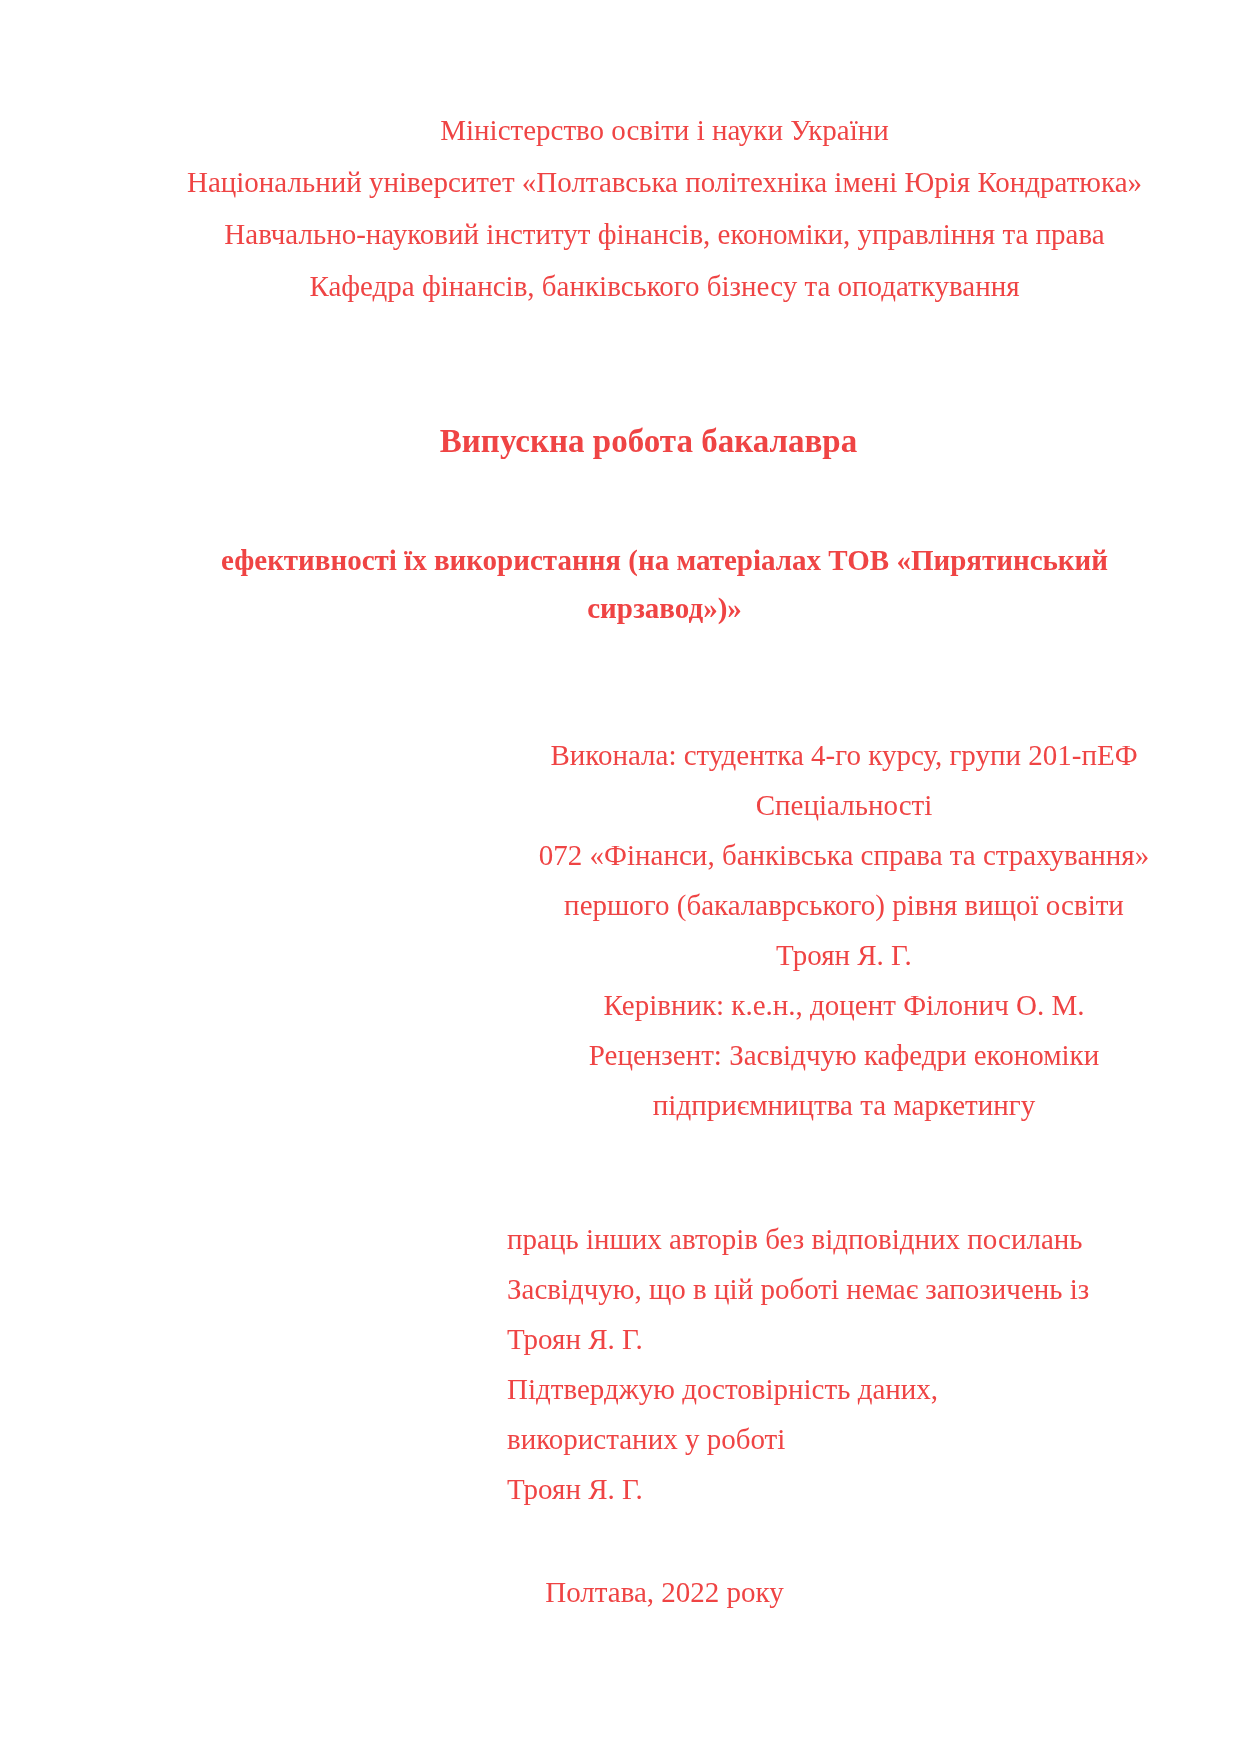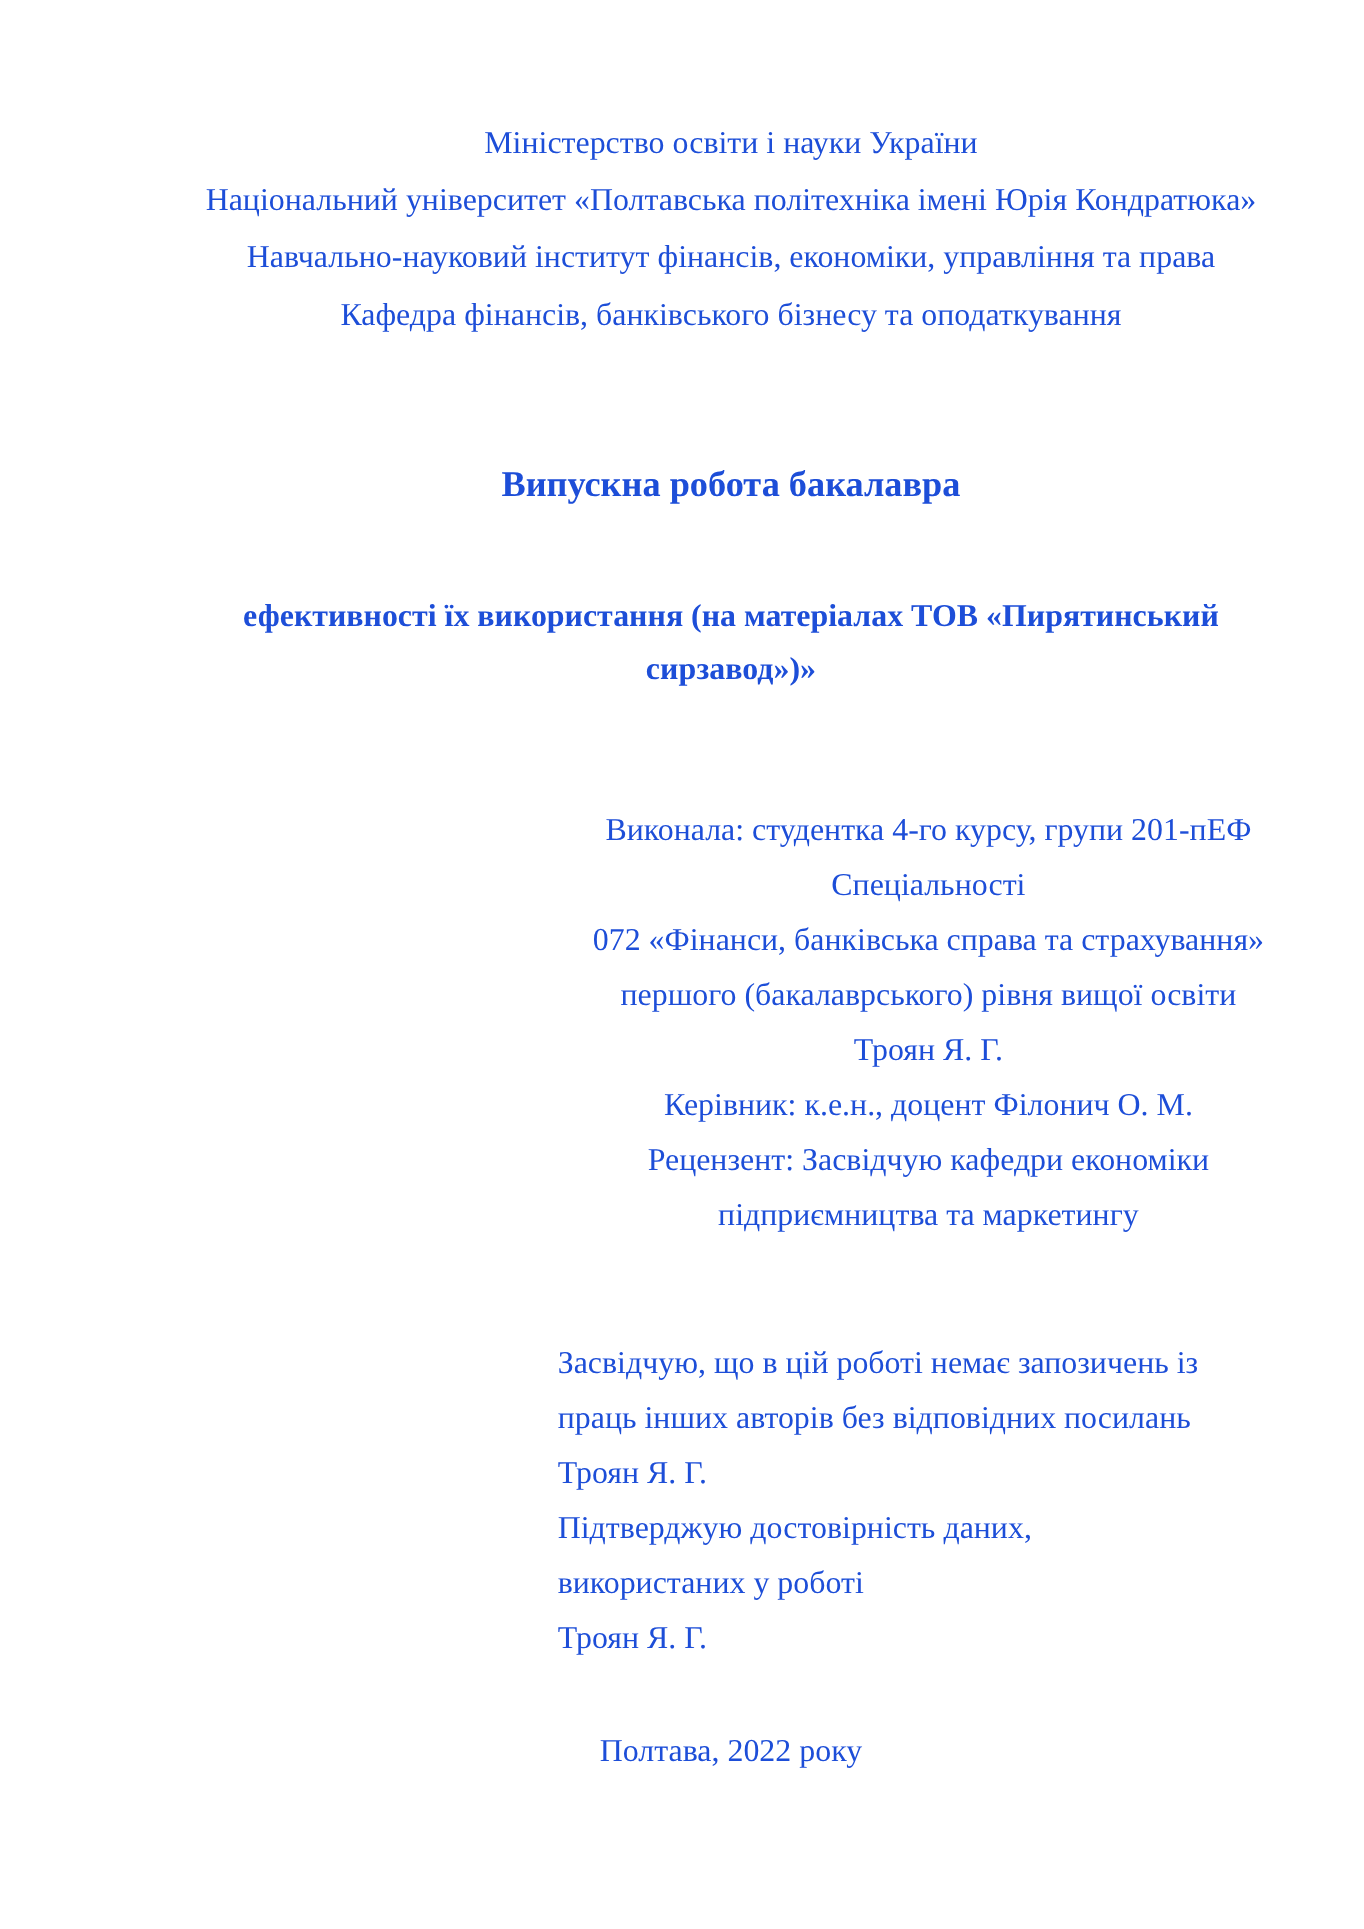--- a/index.html
+++ b/index.html
@@ -5,38 +5,38 @@
   html, body {
     margin: 0;
     padding: 0;
     background: #ffffff;
   }
   .page {
     position: relative;
     width: 1240px;
     height: 1754px;
     background: #ffffff;
-    color: #1d4ed8;
+    color: #ef4444;
     font-family: "Liberation Serif", "DejaVu Serif", serif;
     font-size: 29px;
     overflow: hidden;
   }
   
   .header-block {
     position: absolute;
     top: 104px;
     left: 148px;
     width: 1033px;
     text-align: center;
     line-height: 52px;
   }
   .thesis-title {
     position: absolute;
     top: 417px;
-    left: 148px;
+    left: 132px;
     width: 1033px;
     margin: 0;
     text-align: center;
     font-size: 33px;
     font-weight: bold;
     line-height: 48px;
   }
   .topic-block {
     position: absolute;
     top: 536px;
@@ -95,22 +95,22 @@
     <div class="line">Спеціальності</div>
     <div class="line">072 «Фінанси, банківська справа та страхування»</div>
     <div class="line">першого (бакалаврського) рівня вищої освіти</div>
     <div class="line">Троян Я. Г.</div>
     <div class="line">Керівник: к.е.н., доцент Філонич О. М.</div>
     <div class="line">Рецензент: Засвідчую кафедри економіки</div>
     <div class="line">підприємництва та маркетингу</div>
   </div>
 
   <div class="attestation-block">
+    <div class="line">праць інших авторів без відповідних посилань</div>
     <div class="line">Засвідчую, що в цій роботі немає запозичень із</div>
-    <div class="line">праць інших авторів без відповідних посилань</div>
     <div class="line">Троян Я. Г.</div>
     <div class="line">Підтверджую достовірність даних,</div>
     <div class="line">використаних у роботі</div>
     <div class="line">Троян Я. Г.</div>
   </div>
 
   <div class="footer-line">Полтава, 2022 року</div>
 
 </div>
 

